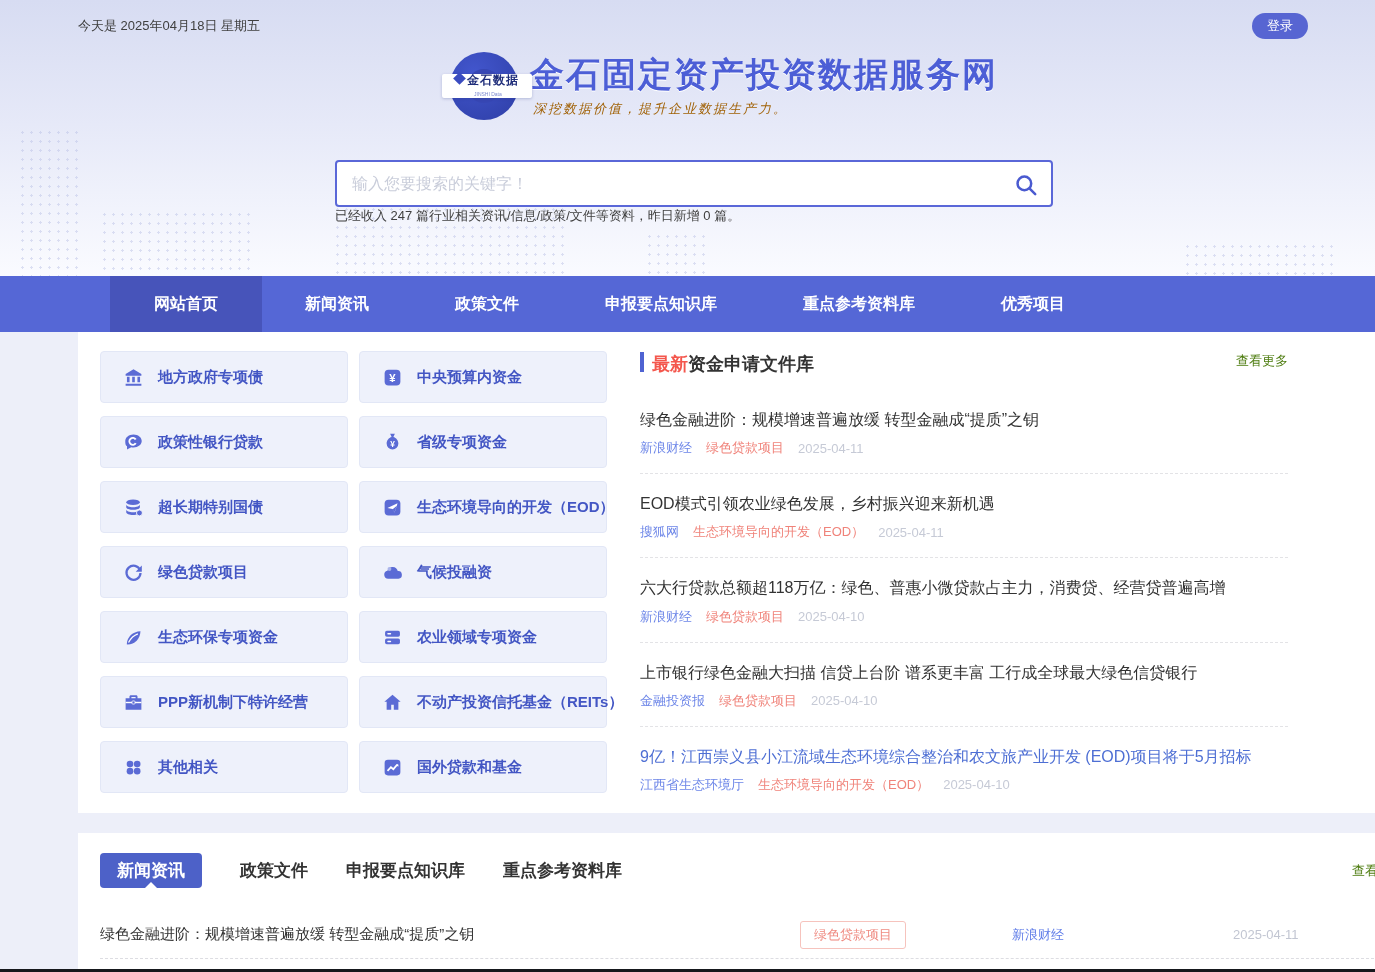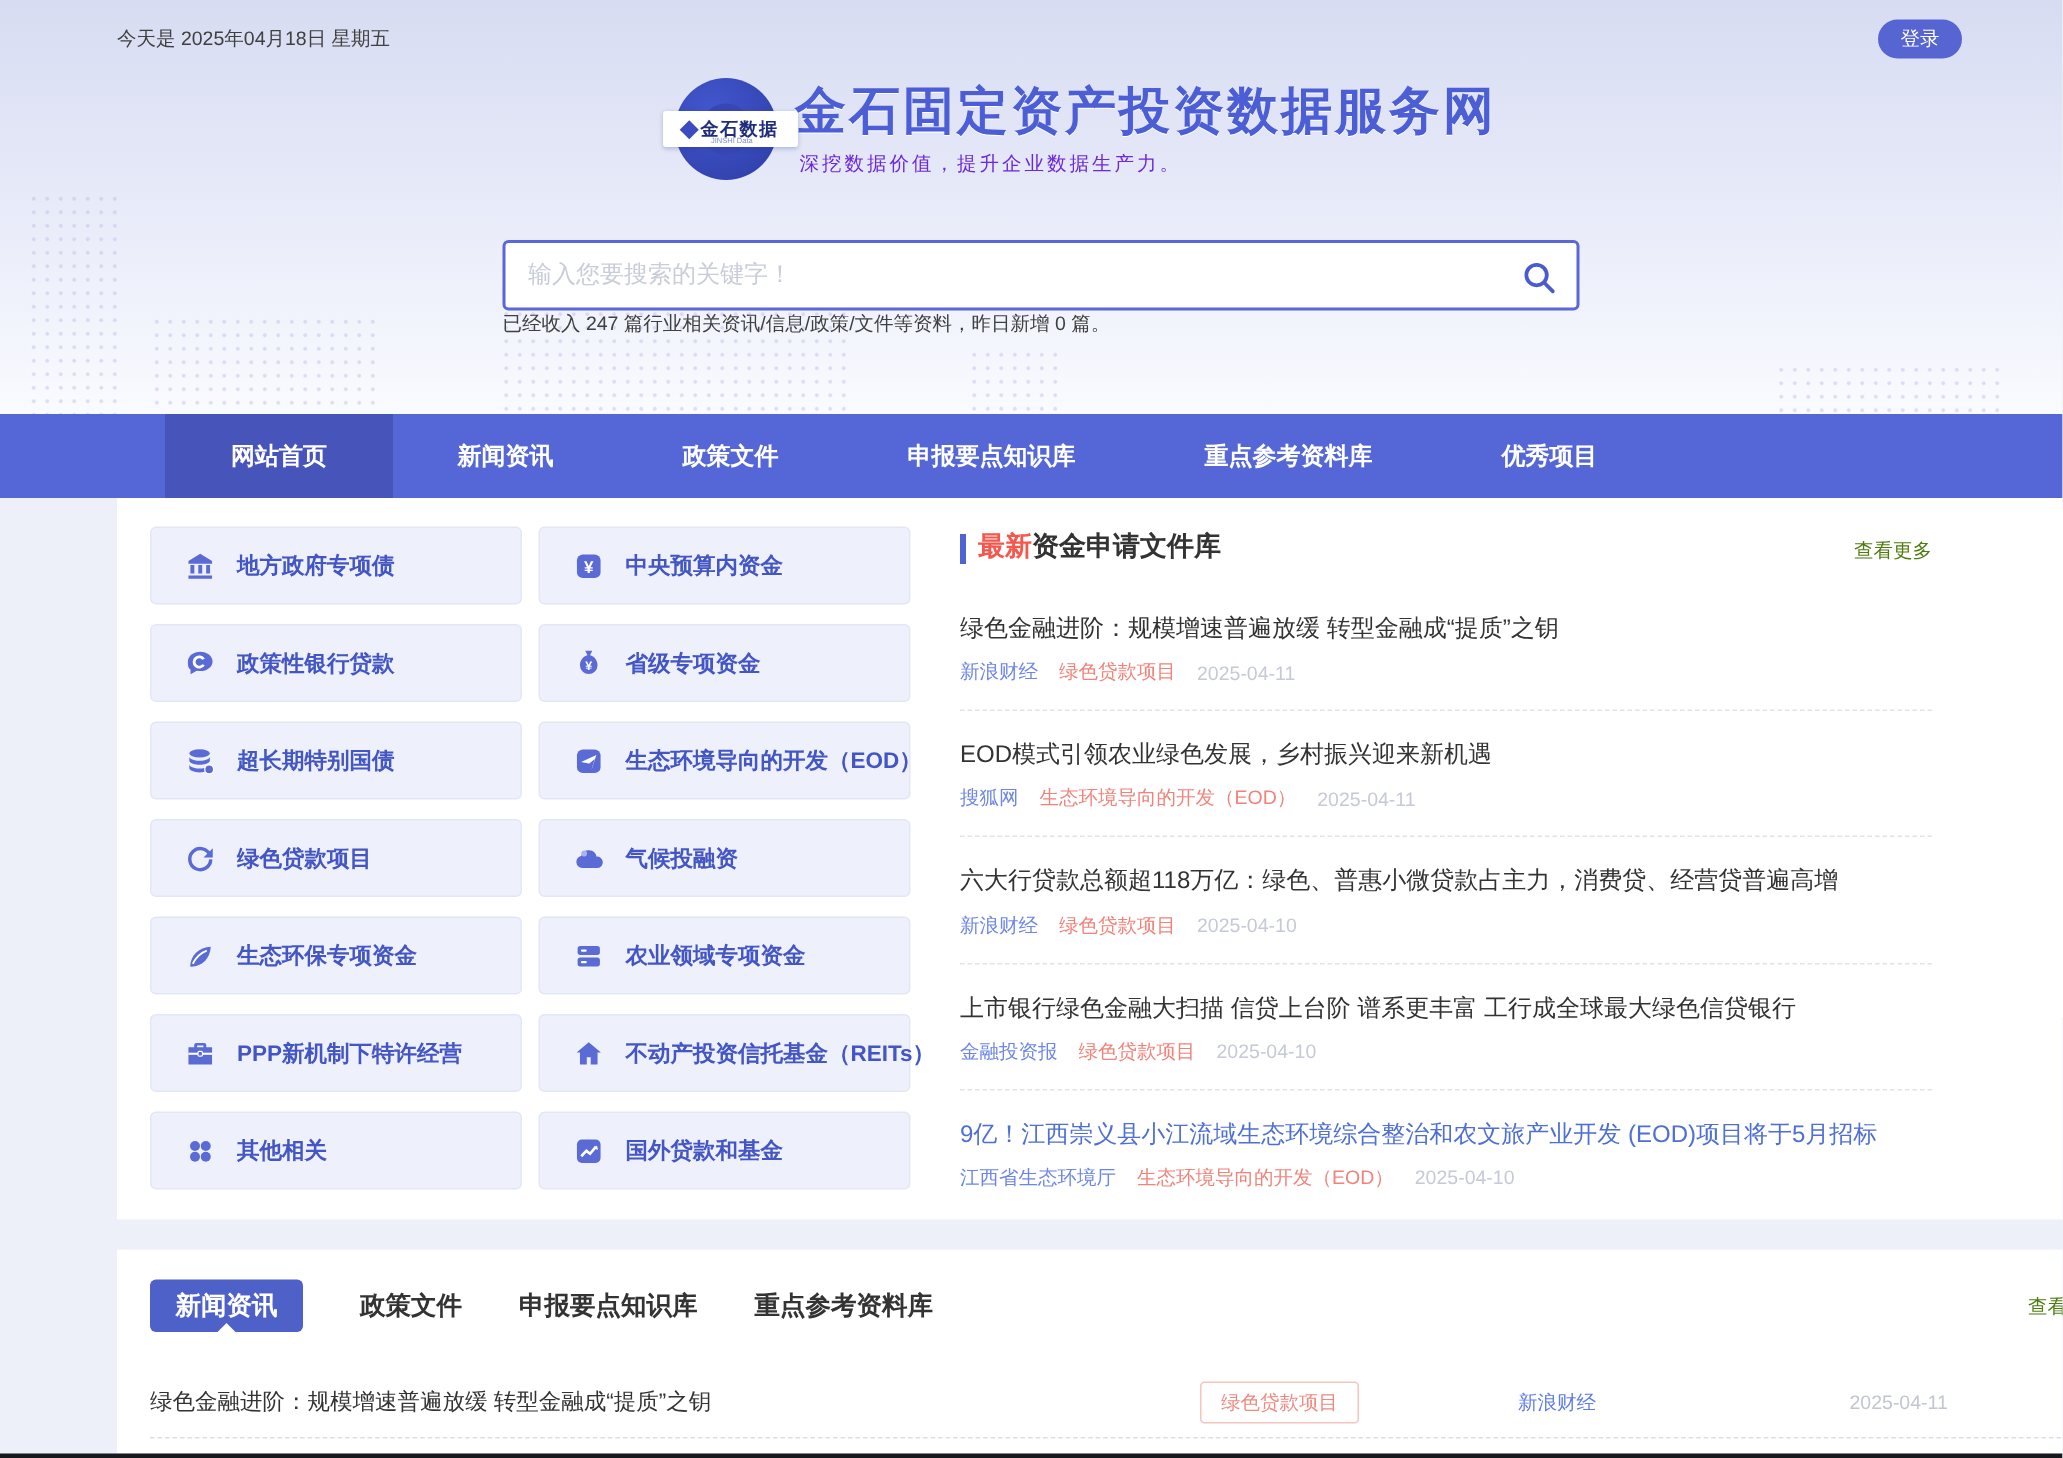--- a/index.html
+++ b/index.html
@@ -22,29 +22,29 @@
   .login-btn{position:absolute;right:67px;top:13px;width:56px;height:26px;border:none;
     border-radius:13px;background:#5765d2;color:#fff;font-size:13px;cursor:pointer;
     font-family:inherit;}
   
   .brand{position:absolute;top:52px;left:450px;display:flex;align-items:flex-start;}
   .logo{position:relative;width:68px;height:68px;flex:0 0 auto;}
   .logo .ring{position:absolute;inset:0;border-radius:50%;
     background:radial-gradient(circle at 35% 30%,#4256cd,#2e3ea6);}
   .logo .ring::after{content:"";position:absolute;inset:17px;border-radius:50%;background:#3747b4;}
   .logo .band{position:absolute;left:-8px;right:-14px;top:22px;height:24px;background:#fff;
-    border-radius:2px;display:flex;align-items:center;justify-content:center;gap:3px;
+    border-radius:2px;display:flex;align-items:flex-start;justify-content:center;gap:3px;
     box-shadow:0 1px 3px rgba(40,50,130,.25);}
   .logo .band .diamond{width:9px;height:9px;background:#3a4cc0;transform:rotate(45deg);flex:0 0 auto;}
   .logo .band .cn{font-size:12px;font-weight:bold;color:#1f2d7a;letter-spacing:1px;line-height:1;}
   .logo .band .en{position:absolute;bottom:1px;left:32px;font-size:5px;color:#7d8ad0;line-height:1;}
   .brand-text{margin-left:12px;}
   .site-title{font-size:34px;font-weight:bold;color:#4c5ed6;letter-spacing:2px;line-height:1.35;
     text-shadow:0 1px 0 #fff;}
-  .site-subtitle{margin-top:2px;margin-left:3px;font-size:13px;color:#6d28d9;letter-spacing:2px;}
+  .site-subtitle{margin-top:2px;margin-left:3px;font-size:13px;color:#a16207;letter-spacing:2px;font-style:italic;}
   
   .search-wrap{position:absolute;top:160px;left:335px;width:718px;}
   .search-box{position:relative;width:718px;height:47px;background:#fff;
     border:2px solid #5a67d8;border-radius:4px;}
   .search-box input{position:absolute;inset:0;border:none;outline:none;background:transparent;
     padding:0 50px 0 15px;font-size:16px;color:#333;font-family:inherit;}
   .search-box input::placeholder{color:#c9cdda;}
   .search-btn{position:absolute;right:12px;top:10px;width:26px;height:26px;border:none;
     background:transparent;cursor:pointer;padding:0;}
   .search-stats{font-size:13px;color:#404040;}
@@ -60,21 +60,21 @@
   .panel.second{top:833px;height:136px;}
   
   .cat-grid{position:absolute;left:22px;top:19px;display:grid;
     grid-template-columns:248px 248px;grid-auto-rows:52px;gap:13px 11px;}
   .cat-card{background:#eef1fb;border:1px solid #e2e7f6;border-radius:4px;display:flex;
     align-items:center;padding-left:22px;gap:13px;cursor:pointer;}
   .cat-card .ic{width:22px;height:22px;flex:0 0 auto;display:flex;align-items:center;}
   .cat-card .lbl{font-size:15px;font-weight:bold;color:#4356c4;white-space:nowrap;}
   
   .latest{position:absolute;left:562px;top:0;width:648px;height:481px;}
-  .latest-head{position:absolute;top:20px;left:0;right:0;height:24px;display:flex;align-items:flex-end;}
+  .latest-head{position:absolute;top:20px;left:0;right:0;height:24px;display:flex;align-items:flex-start;}
   .latest-head .bar{width:4px;height:20px;background:#4f63d2;margin-right:8px;}
   .latest-head .t-hl{font-size:18px;font-weight:bold;color:#f4574d;}
   .latest-head .t-rest{font-size:18px;font-weight:bold;color:#333;}
   .more-link{margin-left:auto;font-size:13px;color:#4d7c0f;cursor:pointer;}
   .latest-list{position:absolute;top:58px;left:0;right:0;}
   .news-item{padding:20px 0 16px;border-bottom:1px dashed #e3e3e6;}
   .news-item:last-child{border-bottom:none;}
   .news-item .title{font-size:16px;color:#333;cursor:pointer;line-height:1.2;}
   .news-item .title.hl{color:#4e6fd4;}
   .news-item .meta{margin-top:10px;font-size:13px;display:flex;gap:14px;align-items:center;}

